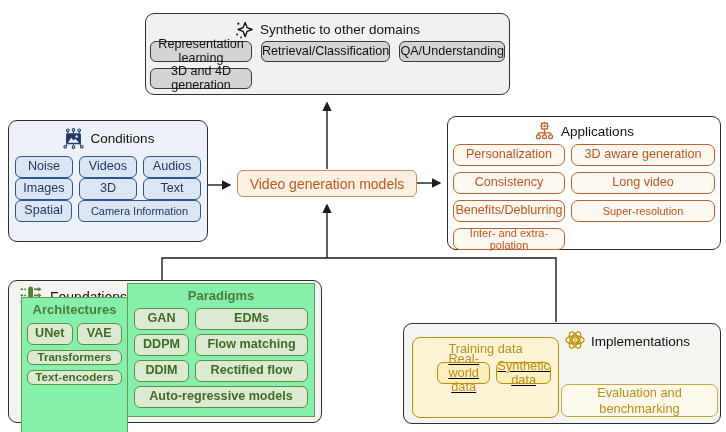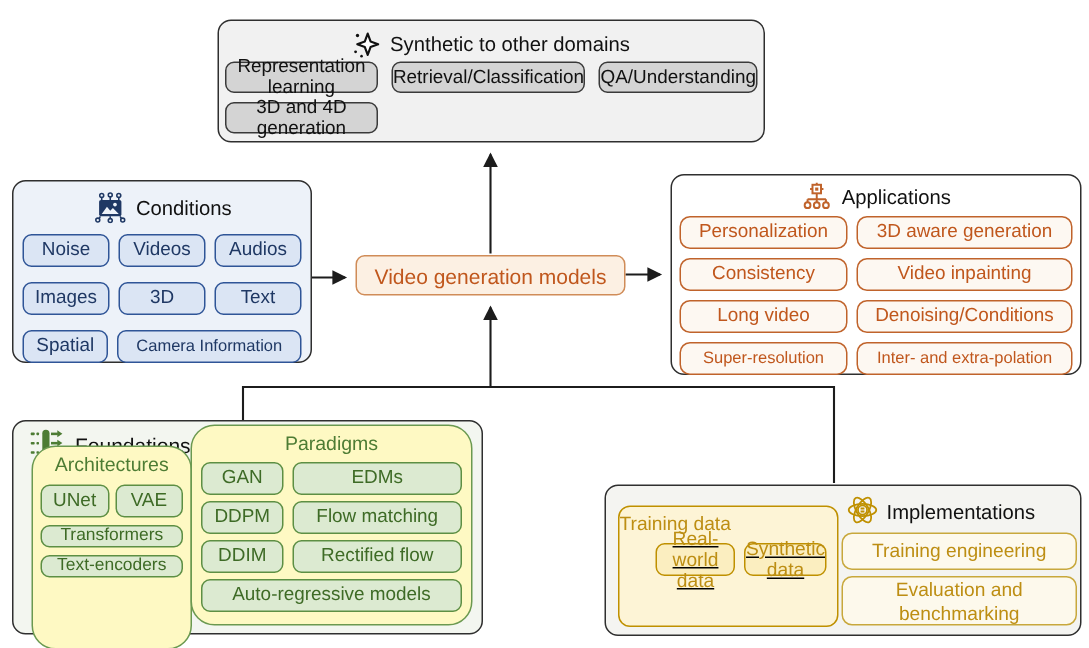--- a/index.html
+++ b/index.html
@@ -12,47 +12,47 @@
   .hdr .ic{display:inline-flex;align-items:center;}
   .chip{display:flex;align-items:center;justify-content:center;text-align:center;border-radius:6px;font-size:12.6px;line-height:1.1;}
   
   .benefits{left:145px;top:13px;width:365px;height:82px;background:#f1f1f1;}
   .benefits .hdr{margin-top:4px;height:22px;}
   .benefits-grid{position:absolute;left:4px;right:4px;top:27px;display:grid;grid-template-columns:1fr 1fr 1fr;gap:6px 9px;}
   .chip.g{background:#d4d4d4;border:1.4px solid #3a3a3a;height:21px;color:#111;}
   
   .conditions{left:8px;top:120px;width:200px;height:122px;background:#edf2f9;}
   .conditions .hdr{margin-top:6px;height:22px;}
-  .cond-rows{position:absolute;left:6px;right:6px;top:35px;display:flex;flex-direction:column;gap:10px;}
+  .cond-rows{position:absolute;left:6px;right:6px;top:35px;display:flex;flex-direction:column;gap:0;}
   .cond-row{display:flex;gap:6px;}
   .chip.b{background:#dbe5f4;border:1.4px solid #2f5597;color:#1f3864;height:22px;flex:1;}
   .chip.b.fixed{flex:0 0 57px;}
   
   .center-node{position:absolute;z-index:2;left:237px;top:170px;width:180px;height:27px;background:#fcf0e3;border:1.5px solid #d08c58;border-radius:6px;color:#c0571d;font-size:14px;display:flex;align-items:center;justify-content:center;}
   
   .applications{left:447px;top:116px;width:274px;height:134px;background:#ffffff;}
   .applications .hdr{margin-top:3px;height:23px;justify-content:center;}
   .apps-grid{position:absolute;left:5px;right:5px;top:27px;display:grid;grid-template-columns:112px 1fr;gap:6px 6px;grid-auto-rows:22px;}
   .chip.o{background:#fdf8f2;border:1.4px solid #c0632b;border-radius:7px;color:#c0571d;}
   
   .foundations{left:8px;top:280px;width:314px;height:143px;background:#f3f6f0;}
   .found-hdr{position:absolute;left:10px;top:4px;display:flex;align-items:center;gap:6px;font-size:14px;color:#111;}
-  .subbox{position:absolute;background:#fef9c3;border:1.4px solid #6b9950;border-radius:16px;}
+  .subbox{position:absolute;background:#86efac;border:1.4px solid #6b9950;border-radius:0;font-weight:bold;}
   .subbox .sub-title{margin-top:4px;text-align:center;font-size:13px;color:#4d7c34;}
   .arch{left:12px;top:16px;width:107px;height:136px;}
   .arch-rows{position:absolute;left:5px;right:5px;top:25px;display:flex;flex-direction:column;gap:5px;}
   .arch-pair{display:flex;gap:4px;}
   .chip.gr{background:#dcead1;border:1.3px solid #5d8f44;color:#3e6b26;height:22px;flex:1;}
   .para{left:118px;top:2px;width:188px;height:134px;}
   .para-grid{position:absolute;left:6px;right:6px;top:24px;display:grid;grid-template-columns:55px 1fr;gap:5px 6px;grid-auto-rows:21px;}
   .span2{grid-column:1 / span 2;}
   
   .implementations{left:403px;top:323px;width:318px;height:101px;background:#f4f4f1;}
   .train{position:absolute;left:8px;top:13px;width:147px;height:81px;background:#fdf4d6;border:1.4px solid #bf9000;border-radius:8px;}
-  .train .sub-title{margin-top:3px;font-size:12.8px;color:#bd8e13;}
+  .train .sub-title{margin-top:3px;text-align:center;font-size:12.8px;color:#bd8e13;}
   .train-rows{position:absolute;left:24px;right:7px;top:24px;display:flex;gap:6px;text-decoration:underline;}
   .chip.y{background:#fbeec0;border:1.3px solid #bf9000;color:#bd8e13;height:22px;font-size:12.8px;}
   .impl-hdr{position:absolute;left:160px;top:5px;display:flex;align-items:center;gap:5px;font-size:13.5px;color:#111;}
   .chip.yl{position:absolute;background:#fdf9ec;border:1.3px solid #c8a83c;color:#bd8e13;border-radius:7px;font-size:12.8px;}
   .impl-chip1{left:157px;top:31px;width:157px;height:25px;}
   .impl-chip2{left:157px;top:60px;width:157px;height:33px;font-size:11.5px;line-height:1.2;padding:0 14px;}
   .sm{font-size:11px;}
   .sm2{font-size:11.6px;}
 </style>
 </head>
@@ -146,23 +146,22 @@
           </g>
           <rect x="10.8" y="4.6" width="2.4" height="2.4" fill="#c0632b"></rect>
         </svg>
       </span>
       <span>Applications</span>
     </div>
     <div class="apps-grid">
       <div class="chip o">Personalization</div>
       <div class="chip o">3D aware generation</div>
       <div class="chip o">Consistency</div>
-      <div class="chip o">Video inpainting</div>
       <div class="chip o">Long video</div>
-      <div class="chip o">Denoising/Conditions</div>
+      <div class="chip o">Benefits/Deblurring</div>
       <div class="chip o sm">Super-resolution</div>
       <div class="chip o sm">Inter- and extra-polation</div>
     </div>
   </section>
 
   <section class="box foundations">
     <div class="found-hdr">
       <span class="ic">
         <svg width="25" height="21" viewBox="0 0 25 21">
           <g fill="#4d7c34">
@@ -226,17 +225,16 @@
             <ellipse cx="12" cy="12" rx="10" ry="4.4"></ellipse>
             <ellipse cx="12" cy="12" rx="10" ry="4.4" transform="rotate(60 12 12)"></ellipse>
             <ellipse cx="12" cy="12" rx="10" ry="4.4" transform="rotate(120 12 12)"></ellipse>
             <circle cx="12" cy="12" r="3.3"></circle>
             <path d="M10.6 10.9 H13.4 M10.6 13.1 H13.4"></path>
           </g>
         </svg>
       </span>
       <span>Implementations</span>
     </div>
-    <div class="chip yl impl-chip1">Training engineering</div>
     <div class="chip yl impl-chip2">Evaluation and benchmarking</div>
   </section>
 
 </div>
 
 </body></html>

